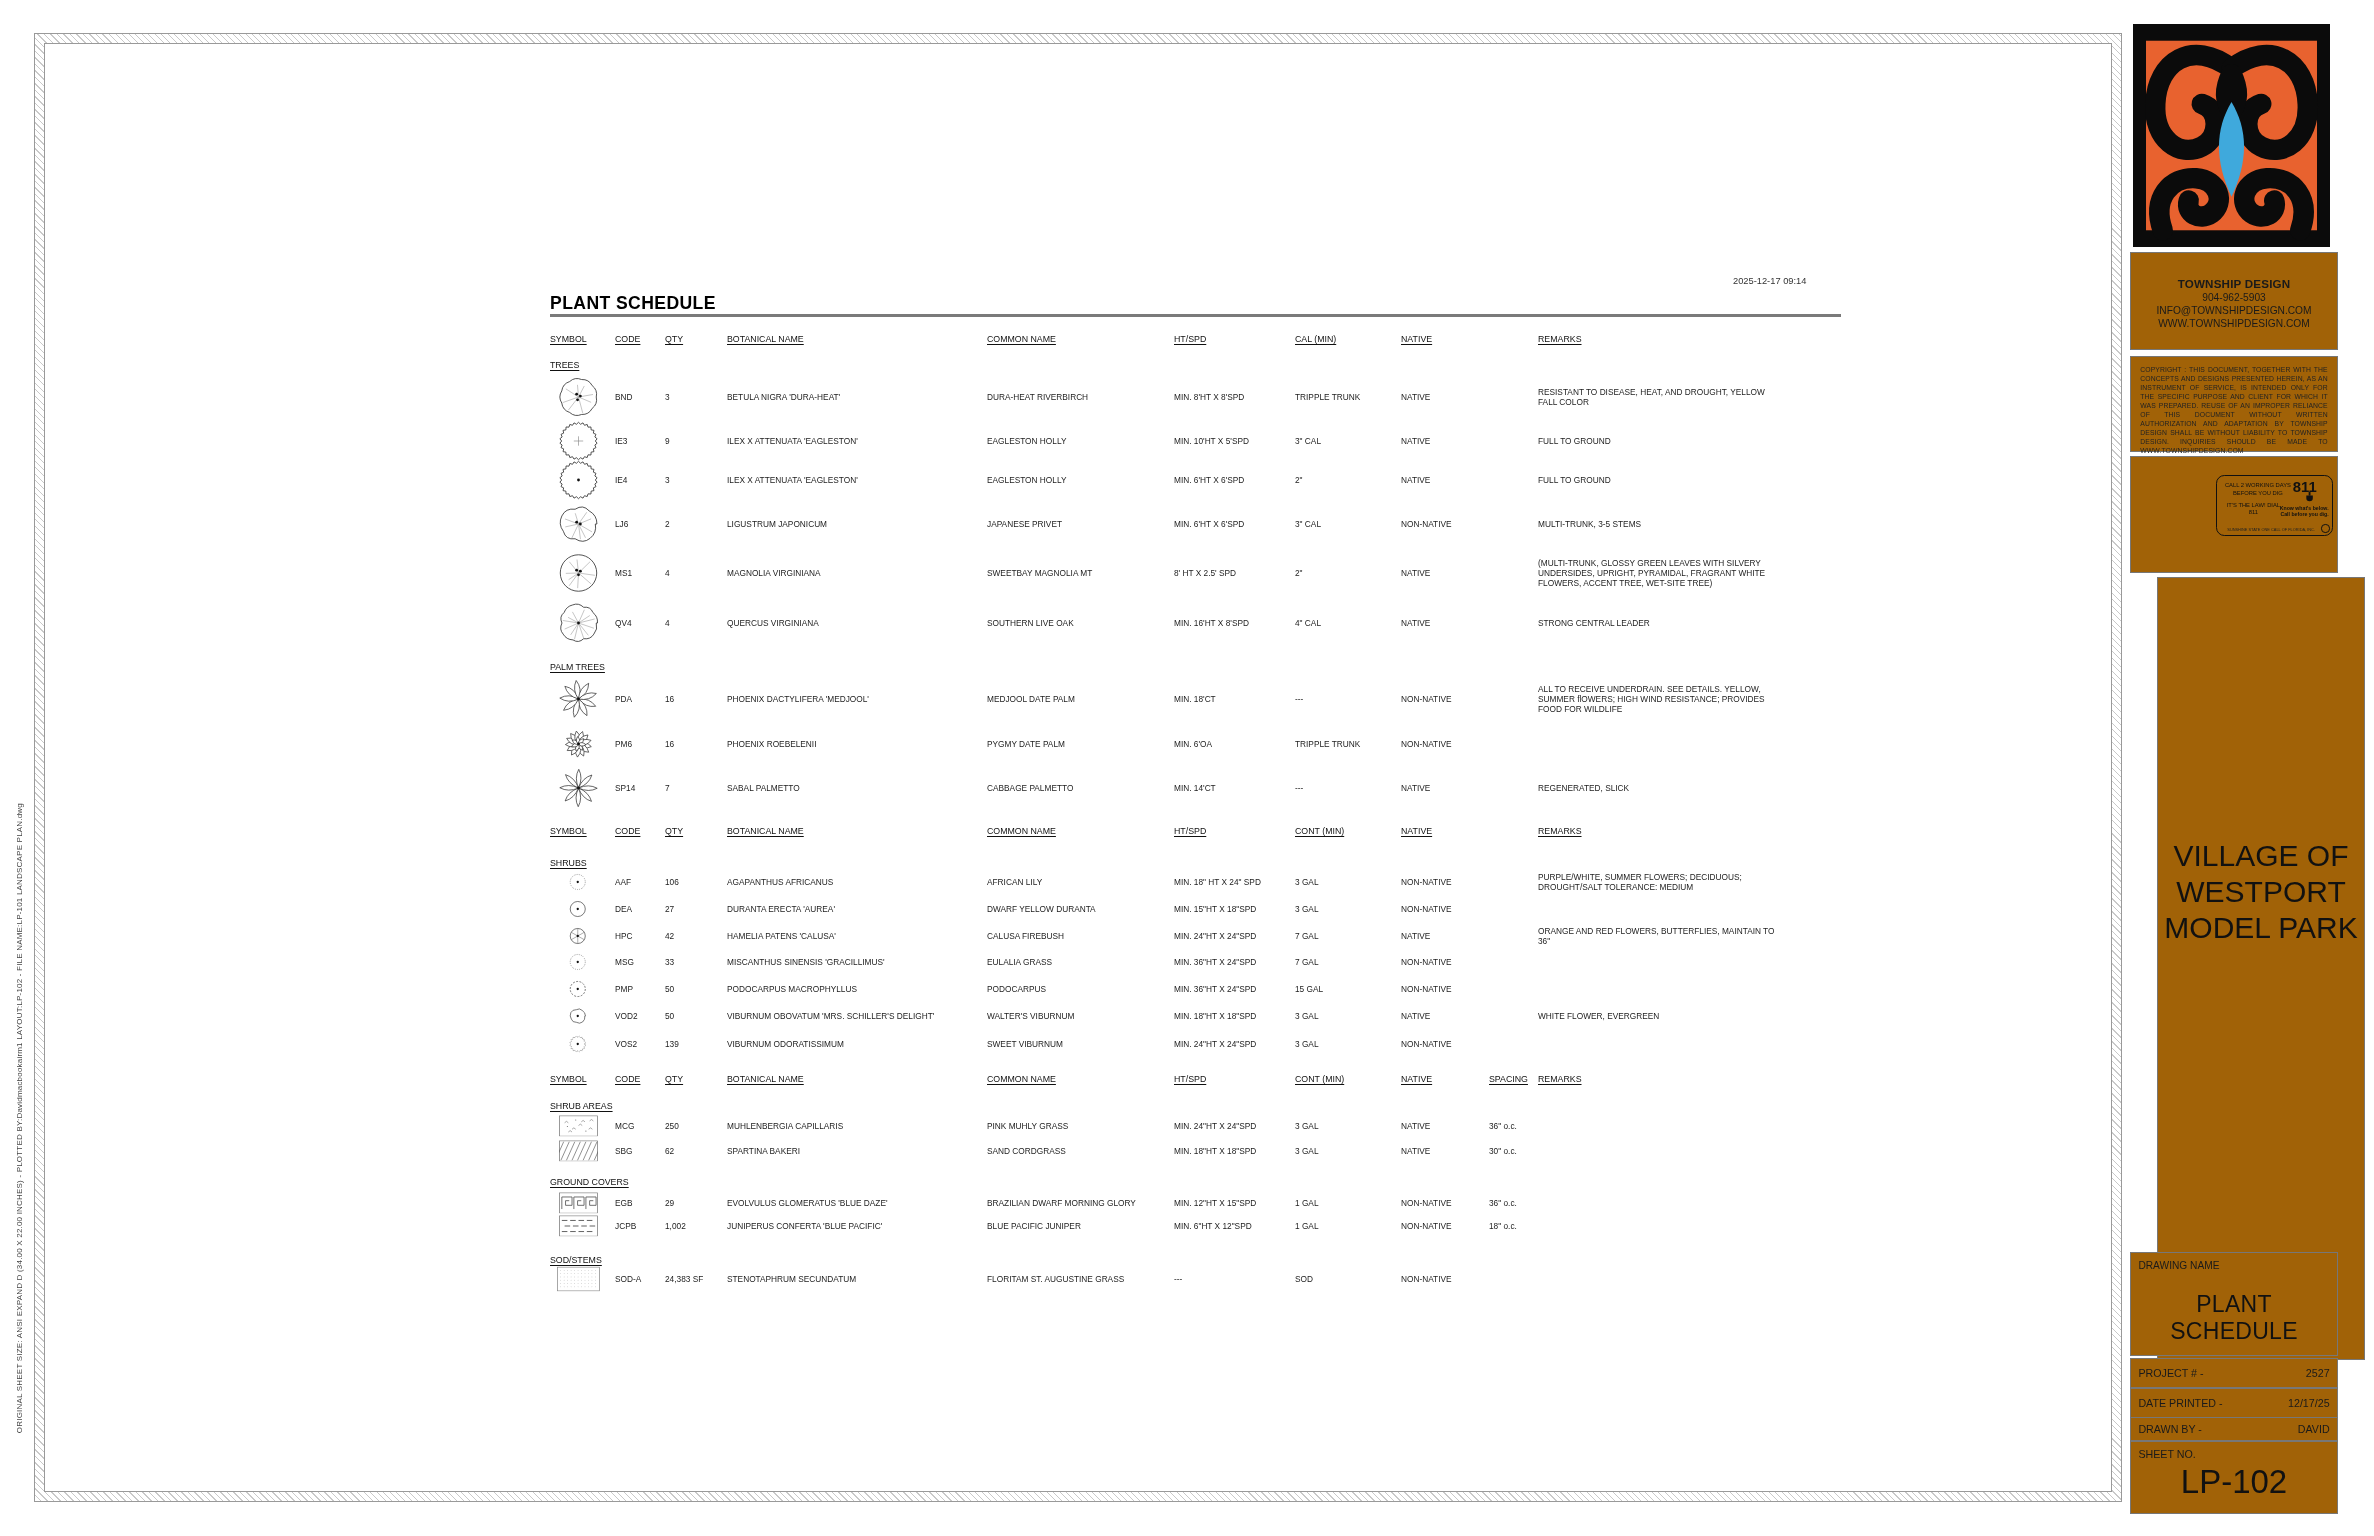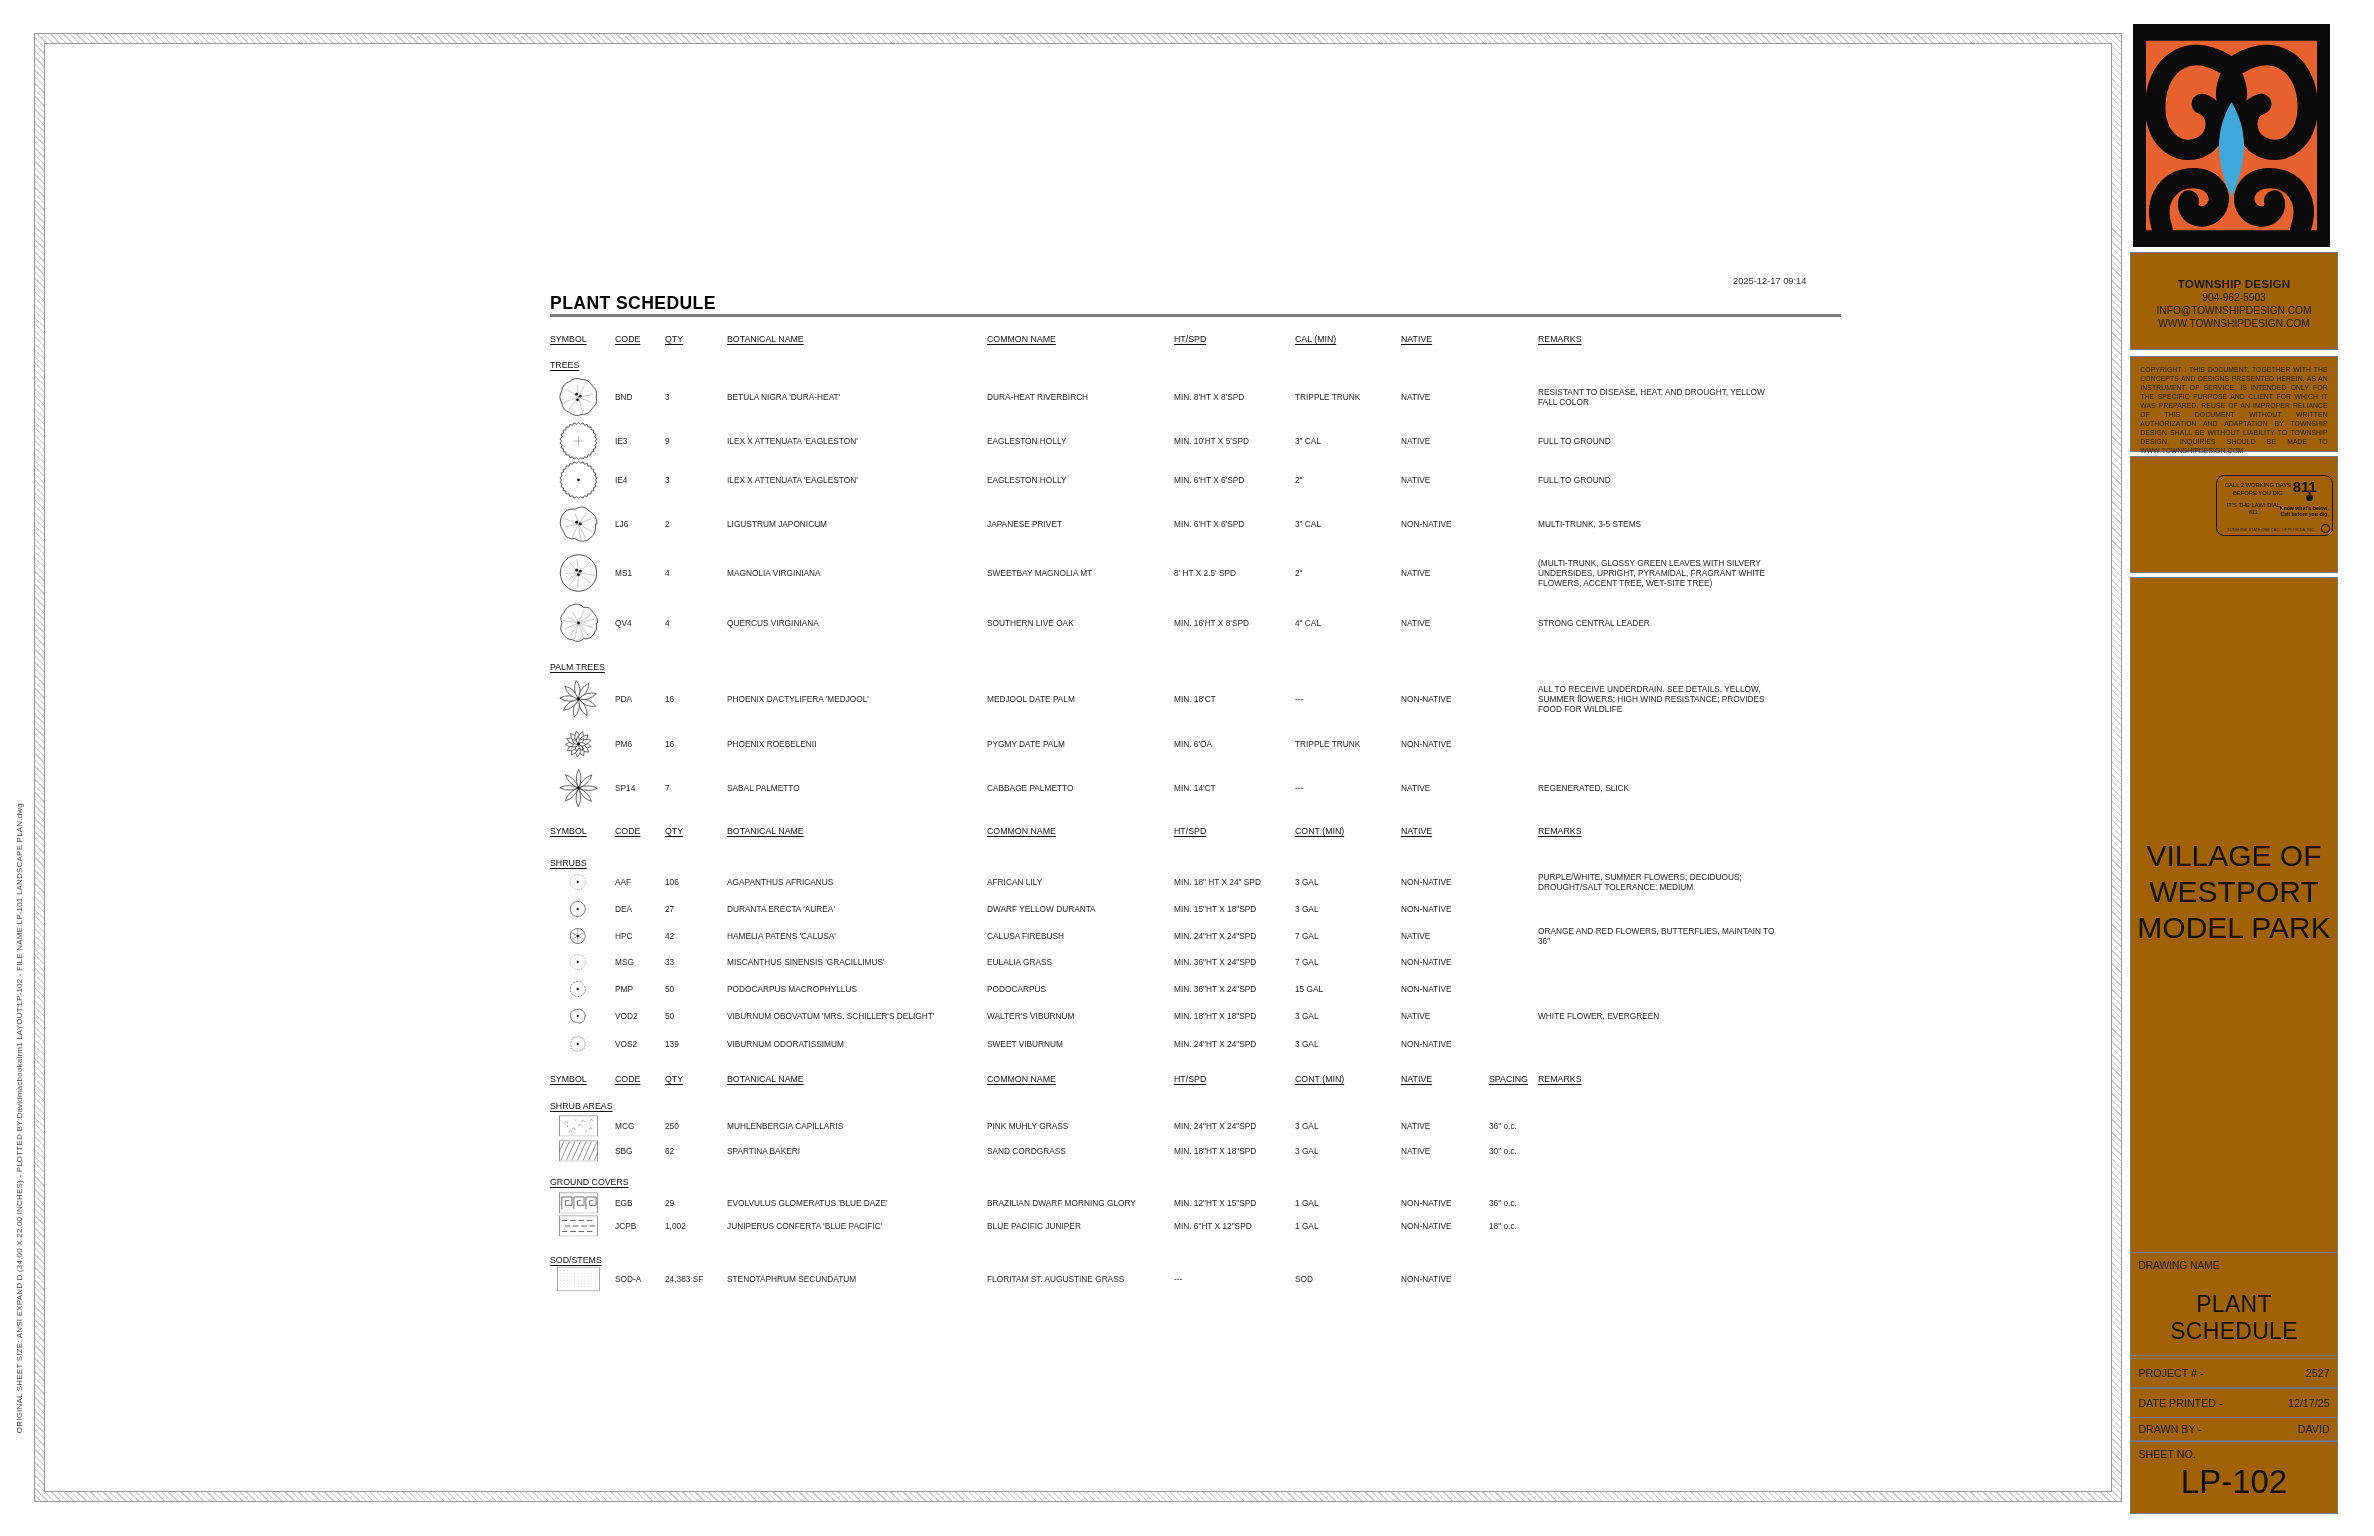--- a/index.html
+++ b/index.html
@@ -44,21 +44,21 @@
   .tb-copy{top:356px;height:96px;}
   .tb-copy div{margin:8.3px 9.3px;font-size:6.8px;line-height:9px;text-align:justify;color:#222;letter-spacing:0.1px;}
   .tb-dig{top:456px;height:117px;padding-left:8px;}
   .dig-inner{position:absolute;right:3.7px;top:17.6px;width:117px;height:61px;border:1.9px solid #111;border-radius:8.3px;box-sizing:border-box;}
   .dig-l1{position:absolute;left:4.6px;top:6.5px;width:72px;font-size:5.8px;line-height:7.4px;text-align:center;color:#111;}
   .dig-l2{position:absolute;left:4.6px;top:26px;width:63px;font-size:5.8px;line-height:7.4px;text-align:center;color:#111;}
   .dig-logo{position:absolute;right:1.9px;top:1.9px;}
   .dig-tag{position:absolute;right:3.7px;top:29px;width:56px;font-size:5.2px;line-height:6.5px;font-weight:bold;text-align:right;color:#111;}
   .dig-foot{position:absolute;left:3.7px;right:11px;bottom:2.8px;font-size:3.9px;text-align:center;color:#222;}
   .dig-seal{position:absolute;right:2.8px;bottom:1.9px;width:8.3px;height:8.3px;border:0.7px solid #111;border-radius:50%;box-sizing:border-box;}
-  .tb-proj{top:577px;height:783px;}
+  .tb-proj{top:577px;height:783px;margin-left:27px;}
   .proj-name{margin:260px 5.6px 0 5.6px;font-size:30px;line-height:36px;text-align:center;color:#111;}
   .proj-loc{position:absolute;left:0;right:0;bottom:16.7px;text-align:center;font-size:11.6px;color:#111;}
   .tb-draw{top:1252px;height:104px;}
   .draw-label{margin:6.5px 0 0 7.4px;font-size:10.2px;}
   .draw-name{margin-top:20.4px;text-align:center;font-size:23px;letter-spacing:0.3px;color:#111;}
   .tb-field{display:flex;justify-content:space-between;align-items:center;padding:0 7.4px;font-size:10.7px;gap:24px;}
   .f1{top:1358px;height:30px;} .f2{top:1388px;height:30px;} .f3{top:1417px;height:24px;}
   .tb-sheet{top:1441px;height:73px;}
   .sheet-label{margin:5.6px 0 0 7.4px;font-size:10.7px;}
   .sheet-no{margin-top:3.7px;text-align:center;font-size:33px;color:#111;}

